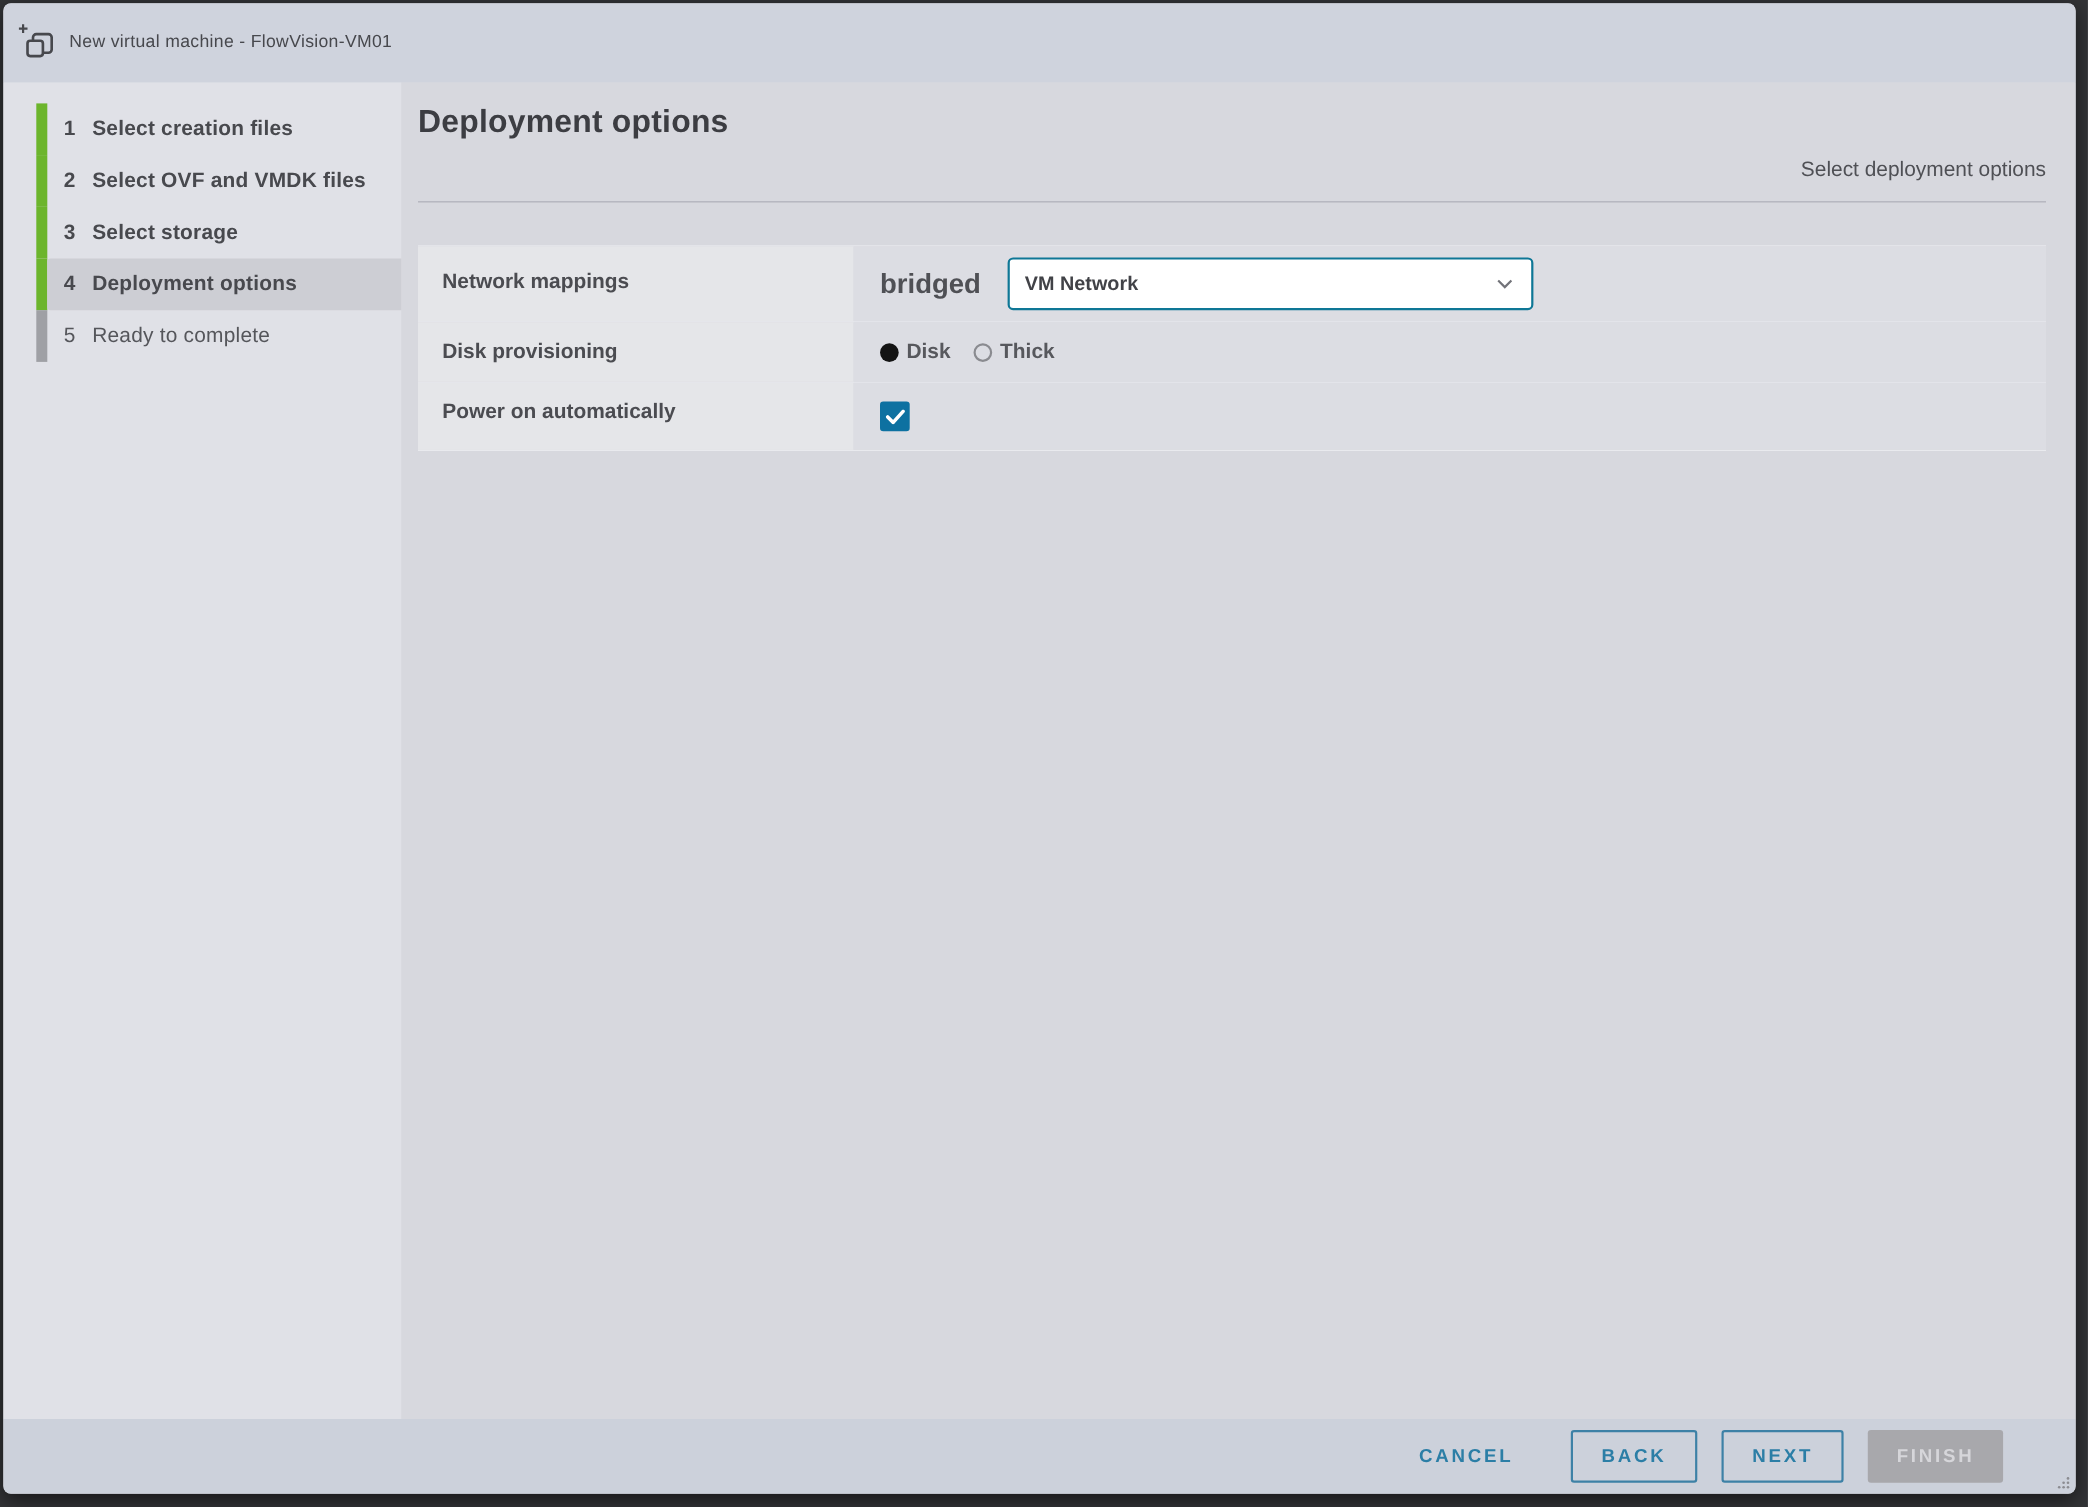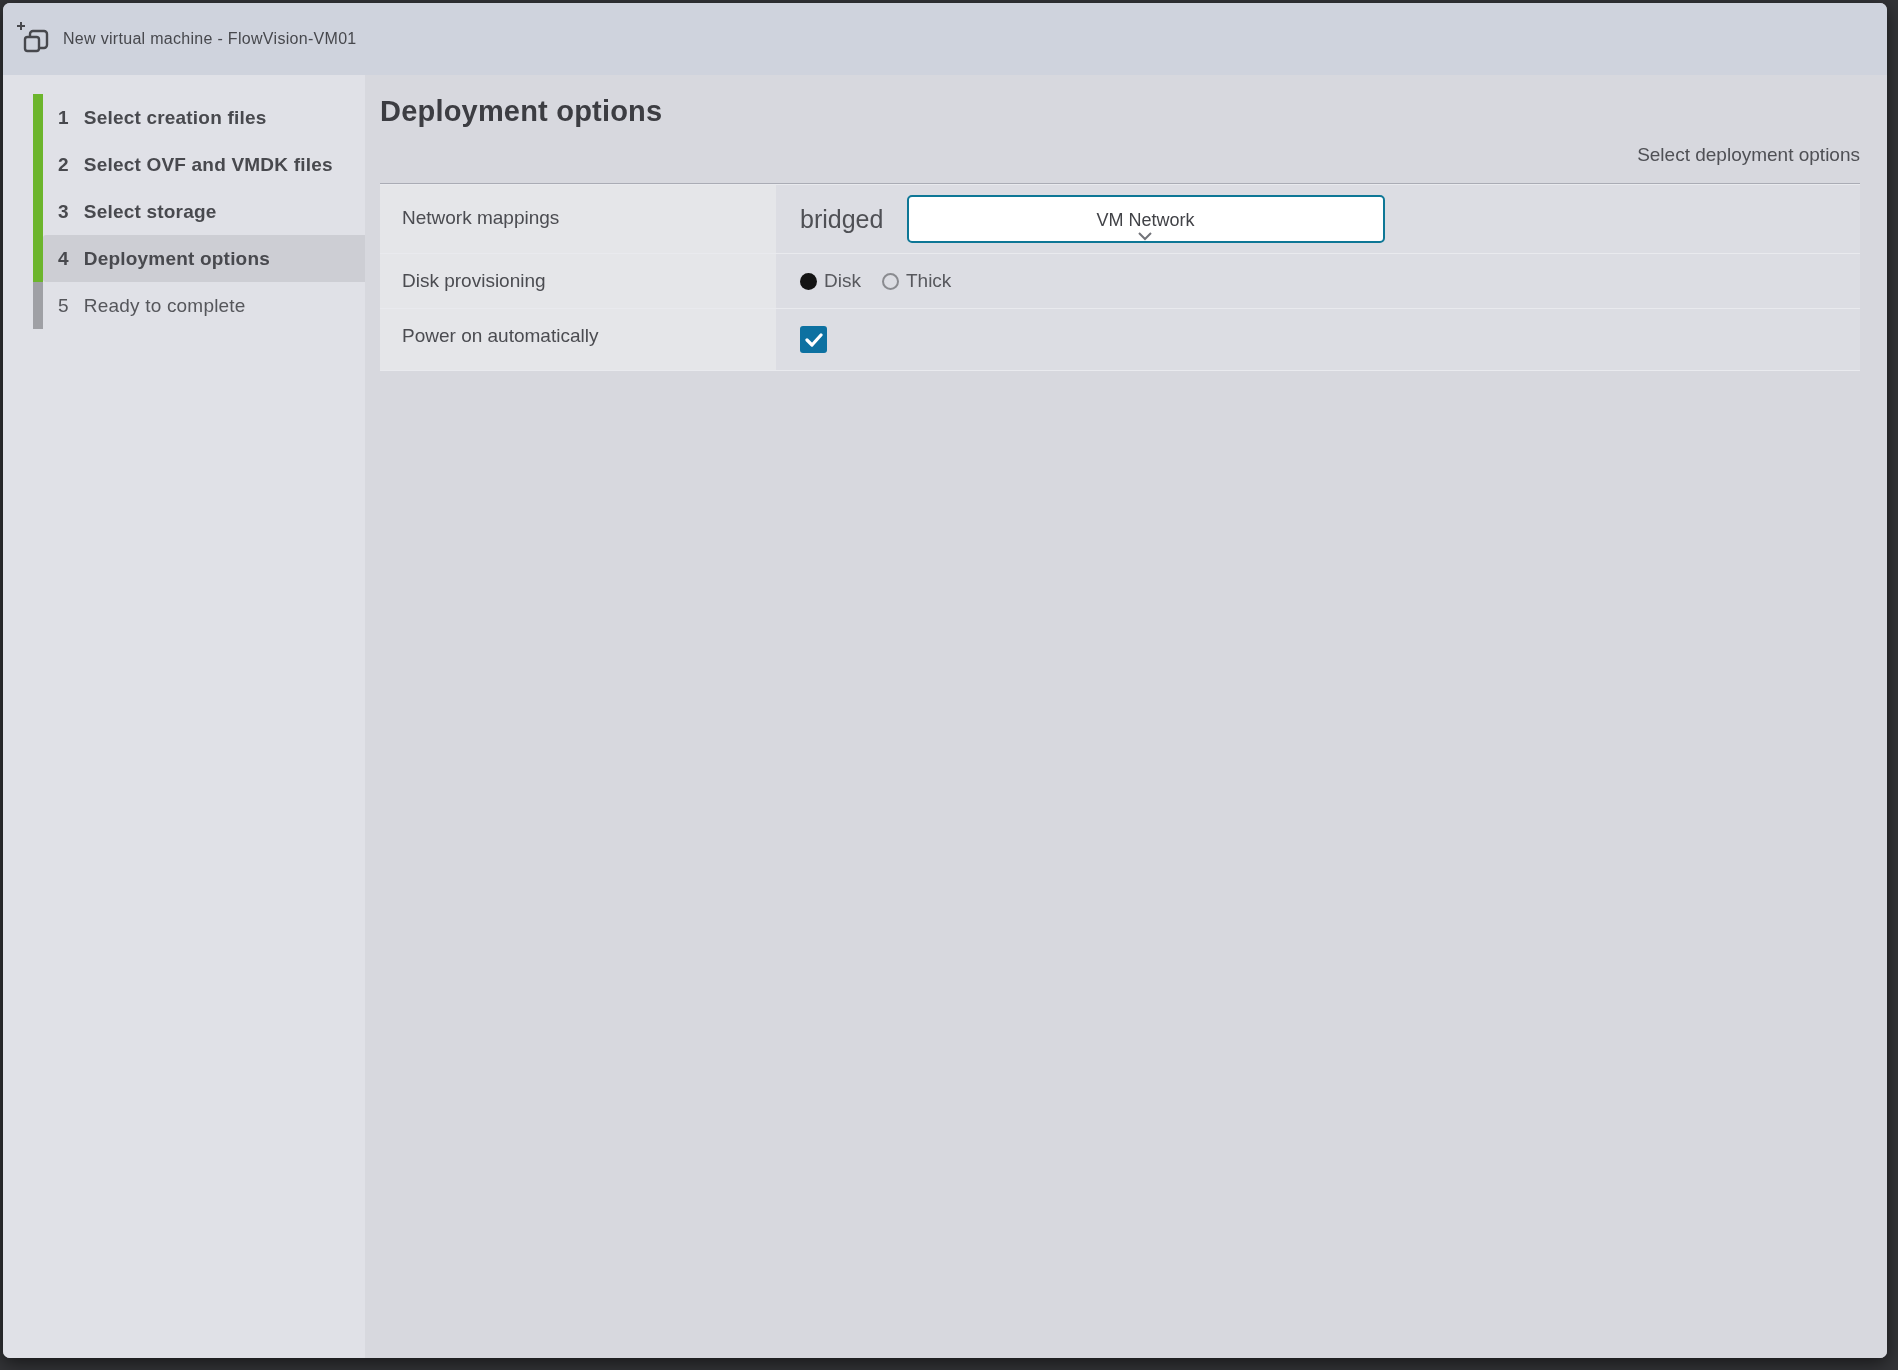--- a/index.html
+++ b/index.html
@@ -47,41 +47,41 @@
   .step .num, .step .lbl { font-size:19px; font-weight:bold; color:#48494e; letter-spacing:.2px; }
   .step.upcoming .num, .step.upcoming .lbl { font-weight:normal; color:#55565b; }
 
   
   .content { flex:1 1 auto; padding:20px 27px 0 15px; background:#d7d8de; }
   .page-title { font-size:29px; font-weight:bold; color:#3c3d42; letter-spacing:.2px; }
   .page-subtitle { margin-top:16px; font-size:19px; color:#4f5055;text-align:right; }
   .rule { margin-top:17px; border:none; border-top:1px solid #aaacb5; }
 
   
-  .form-table { width:1480px; border-top:1px solid #e9eaee; }
+  .form-table { margin-top:39px; width:1480px; border-top:1px solid #e9eaee;font-weight:bold; }
   .frow { display:flex; border-bottom:1px solid #e9eaee; }
   .fcell-label {
     width:396px; flex:0 0 auto; background:#e5e6e9;
     display:flex; align-items:flex-start; padding:22px 10px 0 22px;
     font-size:19px; color:#4b4c51;
   }
   .fcell-value {
     flex:1 1 auto; background:#dcdde3; display:flex; align-items:center; padding-left:24px;
   }
   .row-network { height:69px; }
   .row-disk { height:55px;justify-content:center; }
   .row-power { height:62px; }
   .row-disk .fcell-label, .row-power .fcell-label { padding-top:16px; }
 
   .net-source { font-size:25px; color:#4f5055; }
   .dropdown {
     margin-left:24px; width:478px; height:48px; background:#ffffff;
     border:2px solid #0e7796; border-radius:5px;
-    display:flex; align-items:center; justify-content:flex-end;
-    padding:0 16px 0 14px; cursor:pointer;flex-direction:column;
+    display:flex; align-items:center; justify-content:space-between;
+    padding:0 16px 0 14px; cursor:pointer;
   }
   .dropdown .dd-value { font-size:18px; color:#414247; }
 
   .radio-group { display:flex; align-items:center; gap:7px; }
   .radio-dot {
     width:17px; height:17px; border-radius:50%; background:#141414; flex:0 0 auto; cursor:pointer;
   }
   .radio-ring {
     width:17px; height:17px; border-radius:50%; border:2px solid #8a8b90;
     background:transparent; flex:0 0 auto; margin-left:14px; cursor:pointer;
@@ -209,15 +209,29 @@
                   <polyline points="2,7 7,12 16,2" stroke="#ffffff" stroke-width="3.2" fill="none" stroke-linecap="round" stroke-linejoin="round"></polyline>
                 </svg>
               </div>
             </div>
           </div>
 
         </div>
       </div>
     </div>
 
+    <div class="footer">
+      <button class="btn flat">CANCEL</button>
+      <button class="btn outline">BACK</button>
+      <button class="btn outline">NEXT</button>
+      <button class="btn disabled">FINISH</button>
+      <svg class="resize-handle" width="14" height="14" viewBox="0 0 14 14">
+        <circle cx="12" cy="4" r="1.2" fill="#8b8c91"></circle>
+        <circle cx="8" cy="8" r="1.2" fill="#8b8c91"></circle>
+        <circle cx="12" cy="8" r="1.2" fill="#8b8c91"></circle>
+        <circle cx="4" cy="12" r="1.2" fill="#8b8c91"></circle>
+        <circle cx="8" cy="12" r="1.2" fill="#8b8c91"></circle>
+        <circle cx="12" cy="12" r="1.2" fill="#8b8c91"></circle>
+      </svg>
+    </div>
 
   </div>
 </div>
 
 </body></html>

